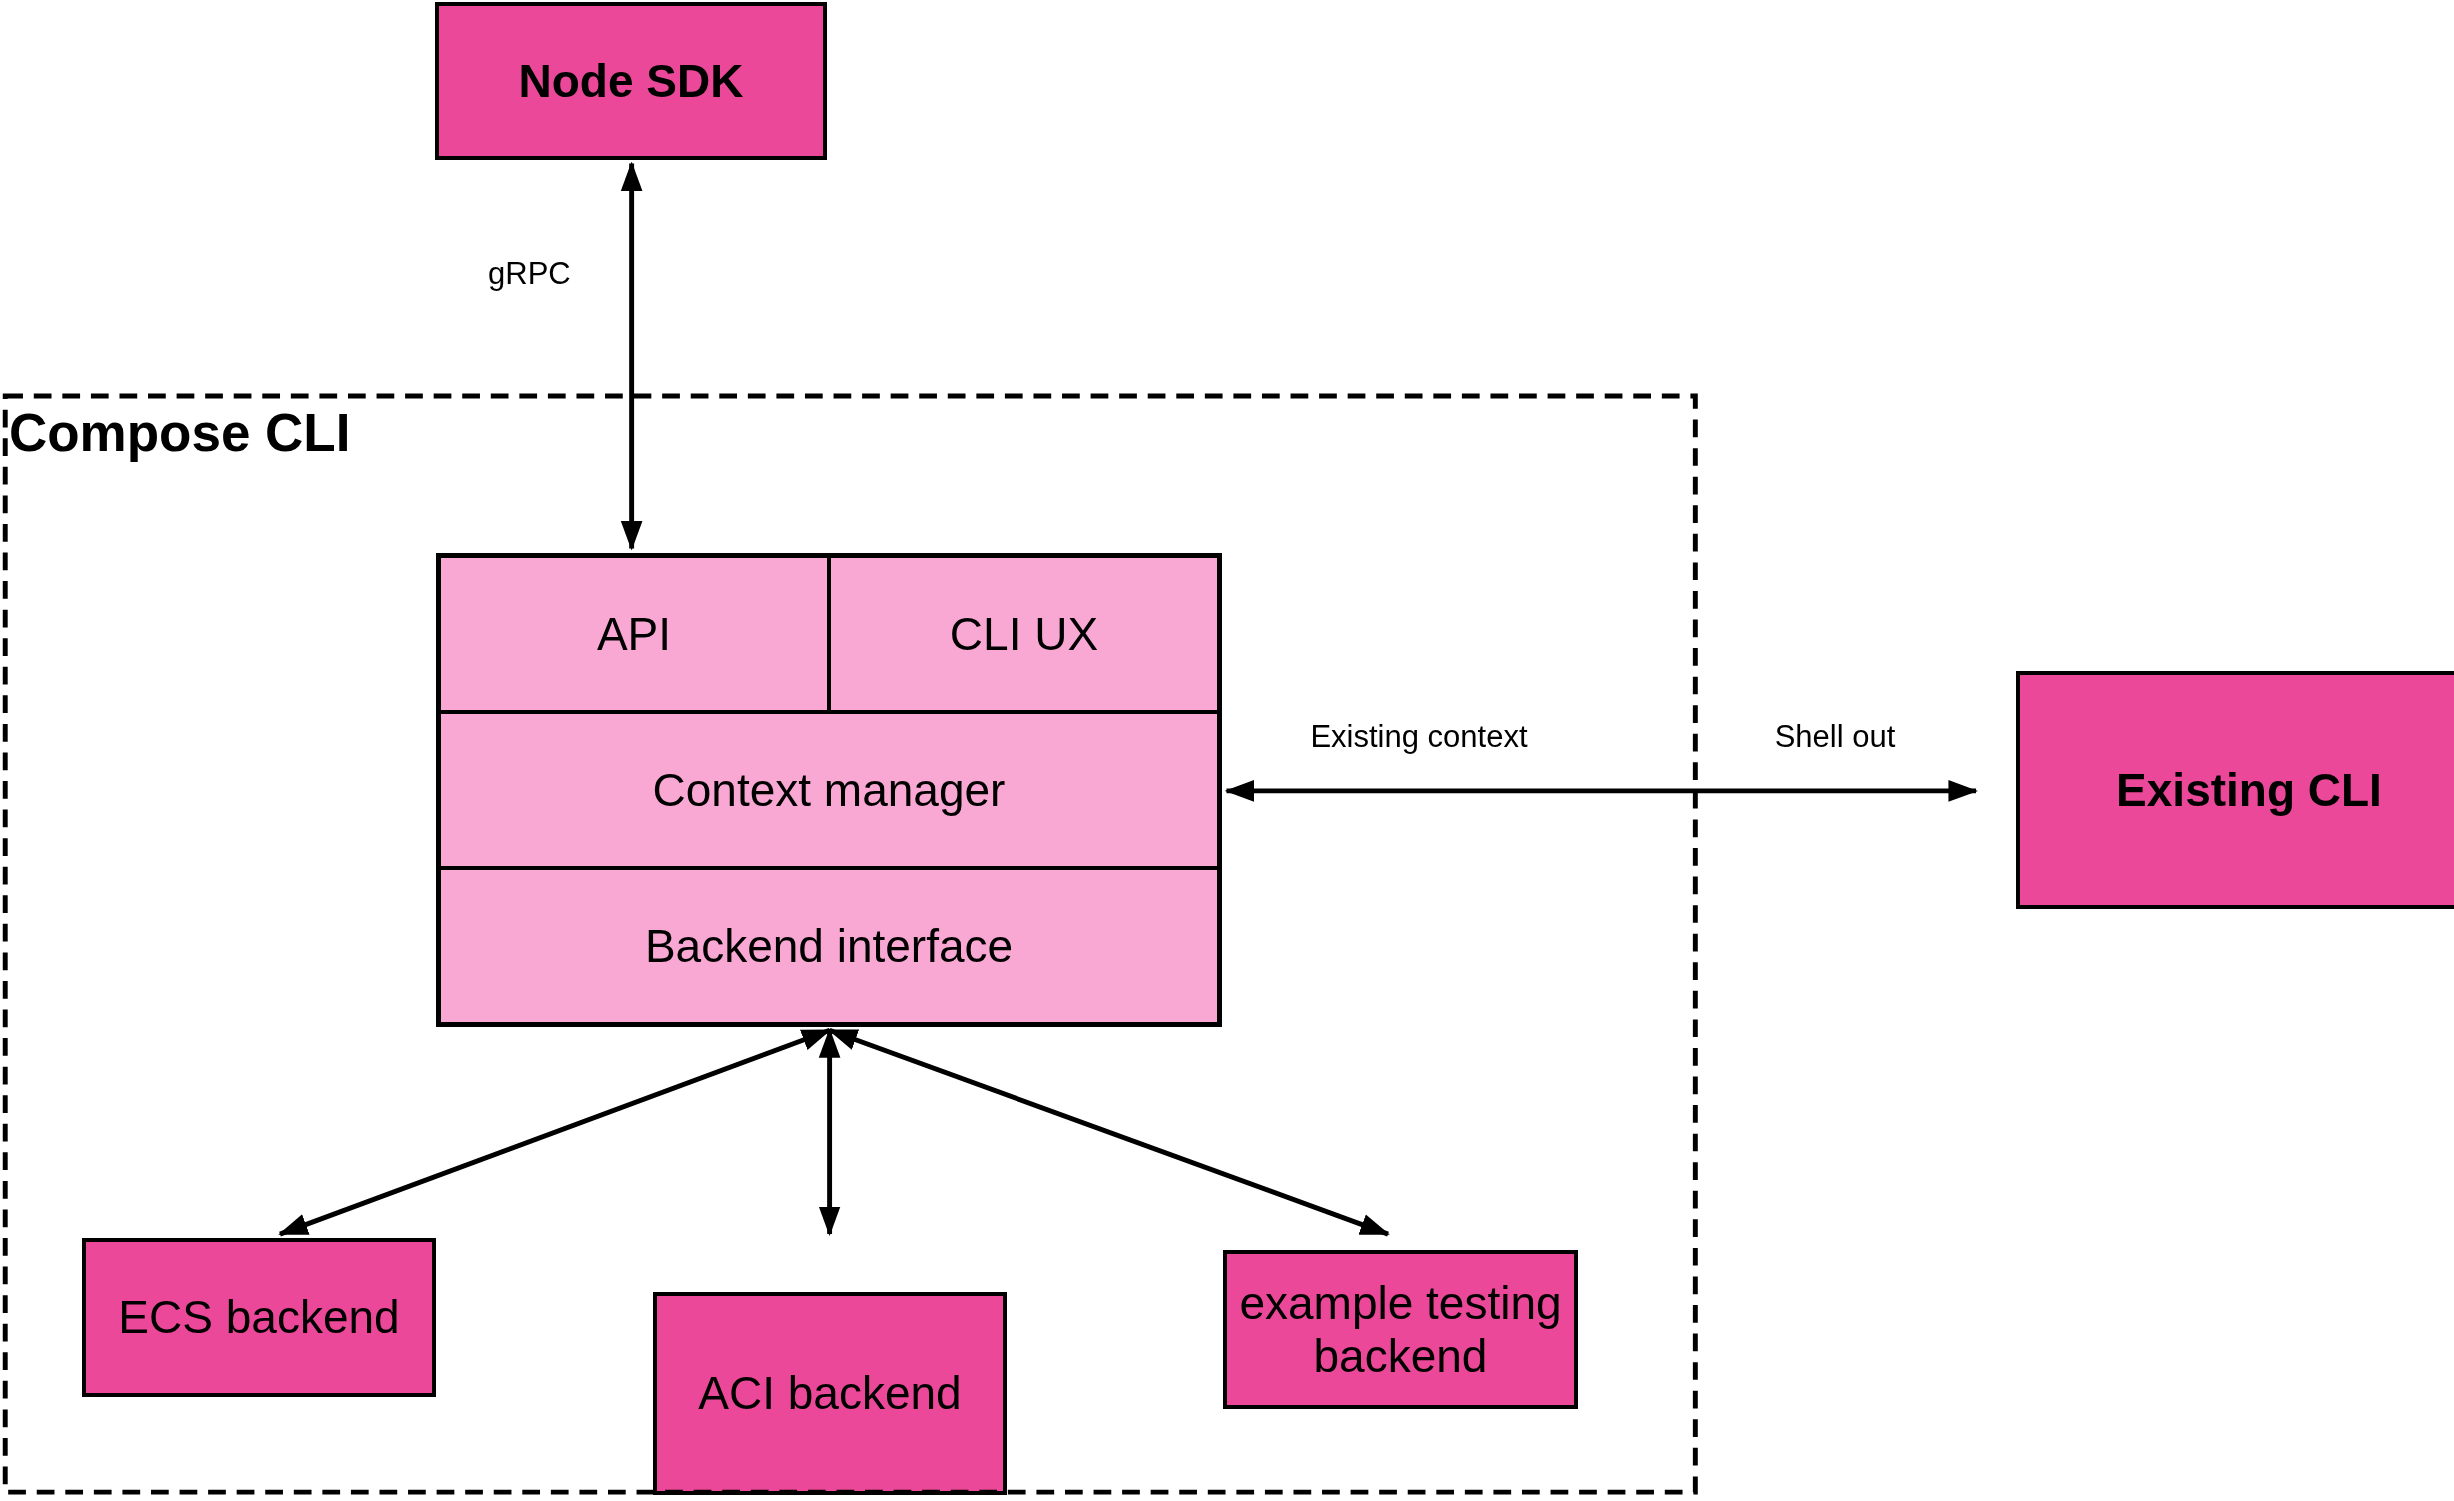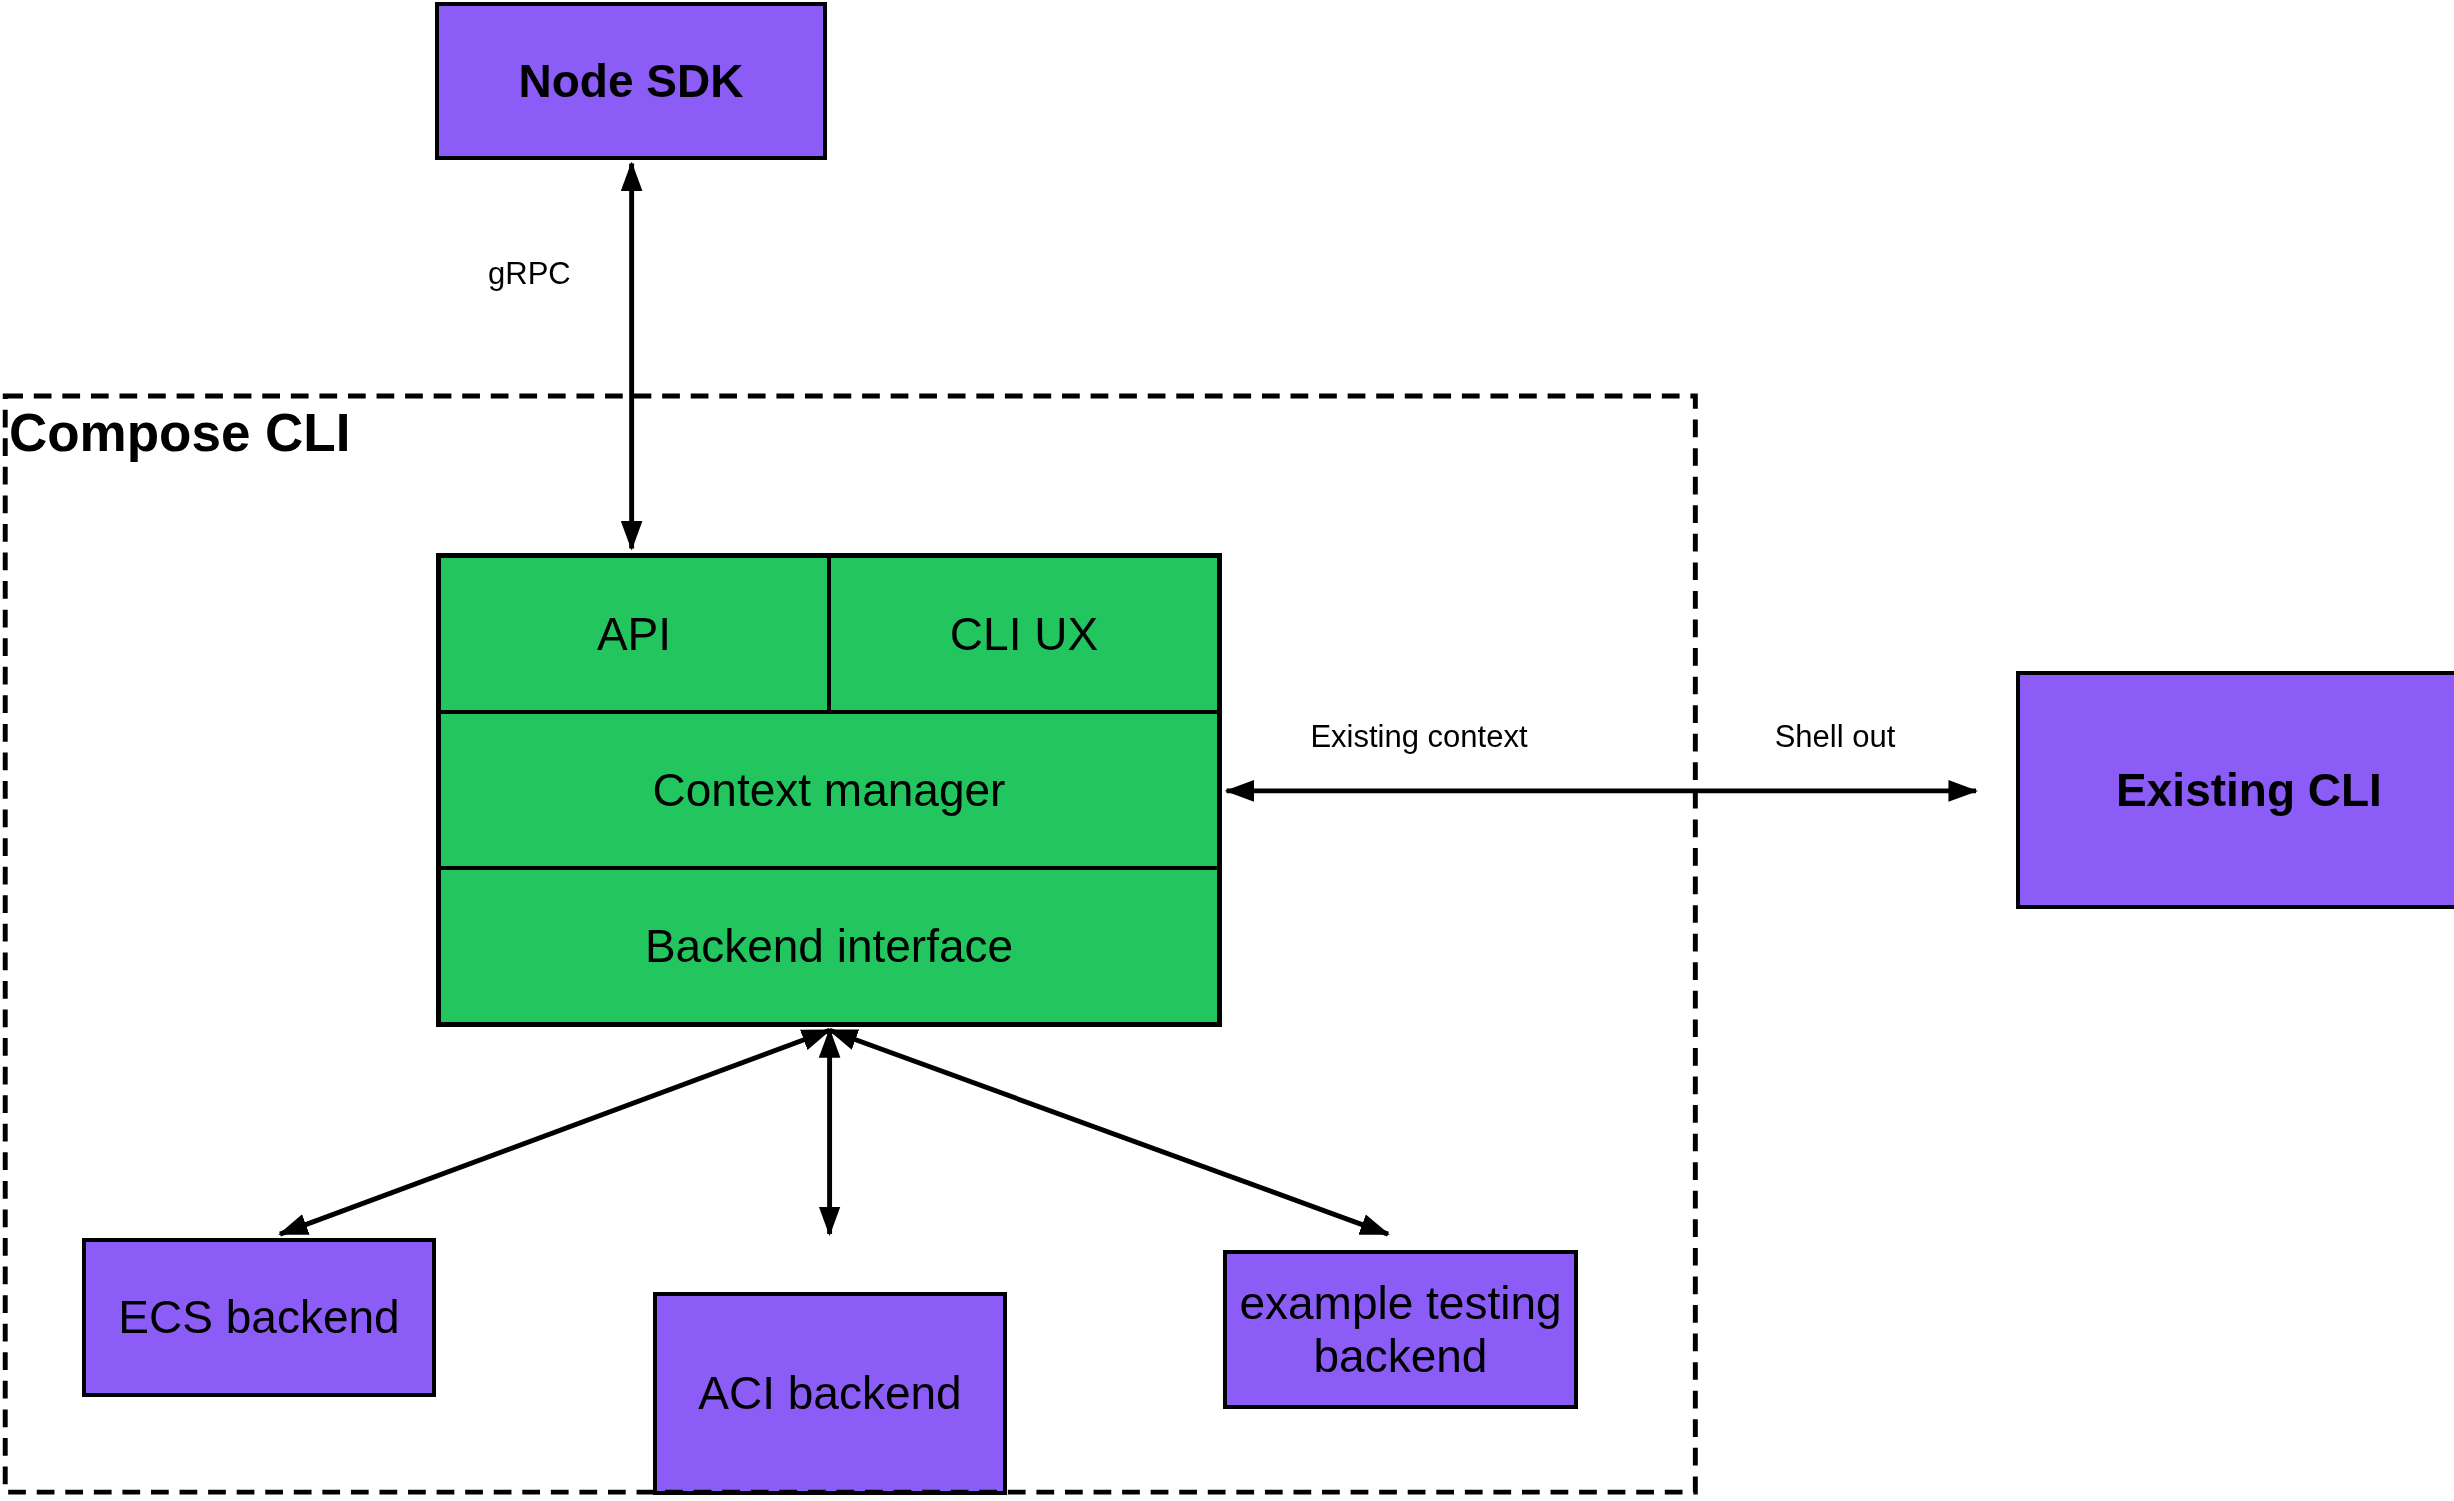--- a/index.html
+++ b/index.html
@@ -16,21 +16,21 @@
     position: absolute;
     left: 0; top: 0;
     width: 2455px; height: 1501px;
     pointer-events: none;
     z-index: 2;
   }
   .box {
     position: absolute;
     box-sizing: border-box;
     border: 4.9px solid #000000;
-    background: #8b5cf6;
+    background: #ec4899;
     display: flex;
     align-items: center;
     justify-content: center;
     text-align: center;
     font-size: 46px;
     line-height: 1.15;
     z-index: 1;
   }
   .bold { font-weight: bold; }
   
@@ -39,21 +39,21 @@
   .ecs        { left: 82px;   top: 1238px; width: 354px; height: 159px; }
   .aci        { left: 653px;  top: 1292px; width: 354px; height: 203px; }
   .example    { left: 1223px; top: 1238px; width: 355px; height: 159px; padding: 0 5.9px; margin-top: 12px; }
   
   .stack {
     position: absolute;
     left: 436px; top: 553px;
     width: 786px; height: 474px;
     box-sizing: border-box;
     border: 5.9px solid #000000;
-    background: #22c55e;
+    background: #f9a8d4;
     display: flex;
     flex-direction: column;
     z-index: 1;
   }
   .stack-row { flex: 1 1 0; display: flex; align-items: stretch; }
   .stack-row.div { border-bottom: 4.9px solid #000000; }
   .cell {
     flex: 1 1 0;
     display: flex;
     align-items: center;

